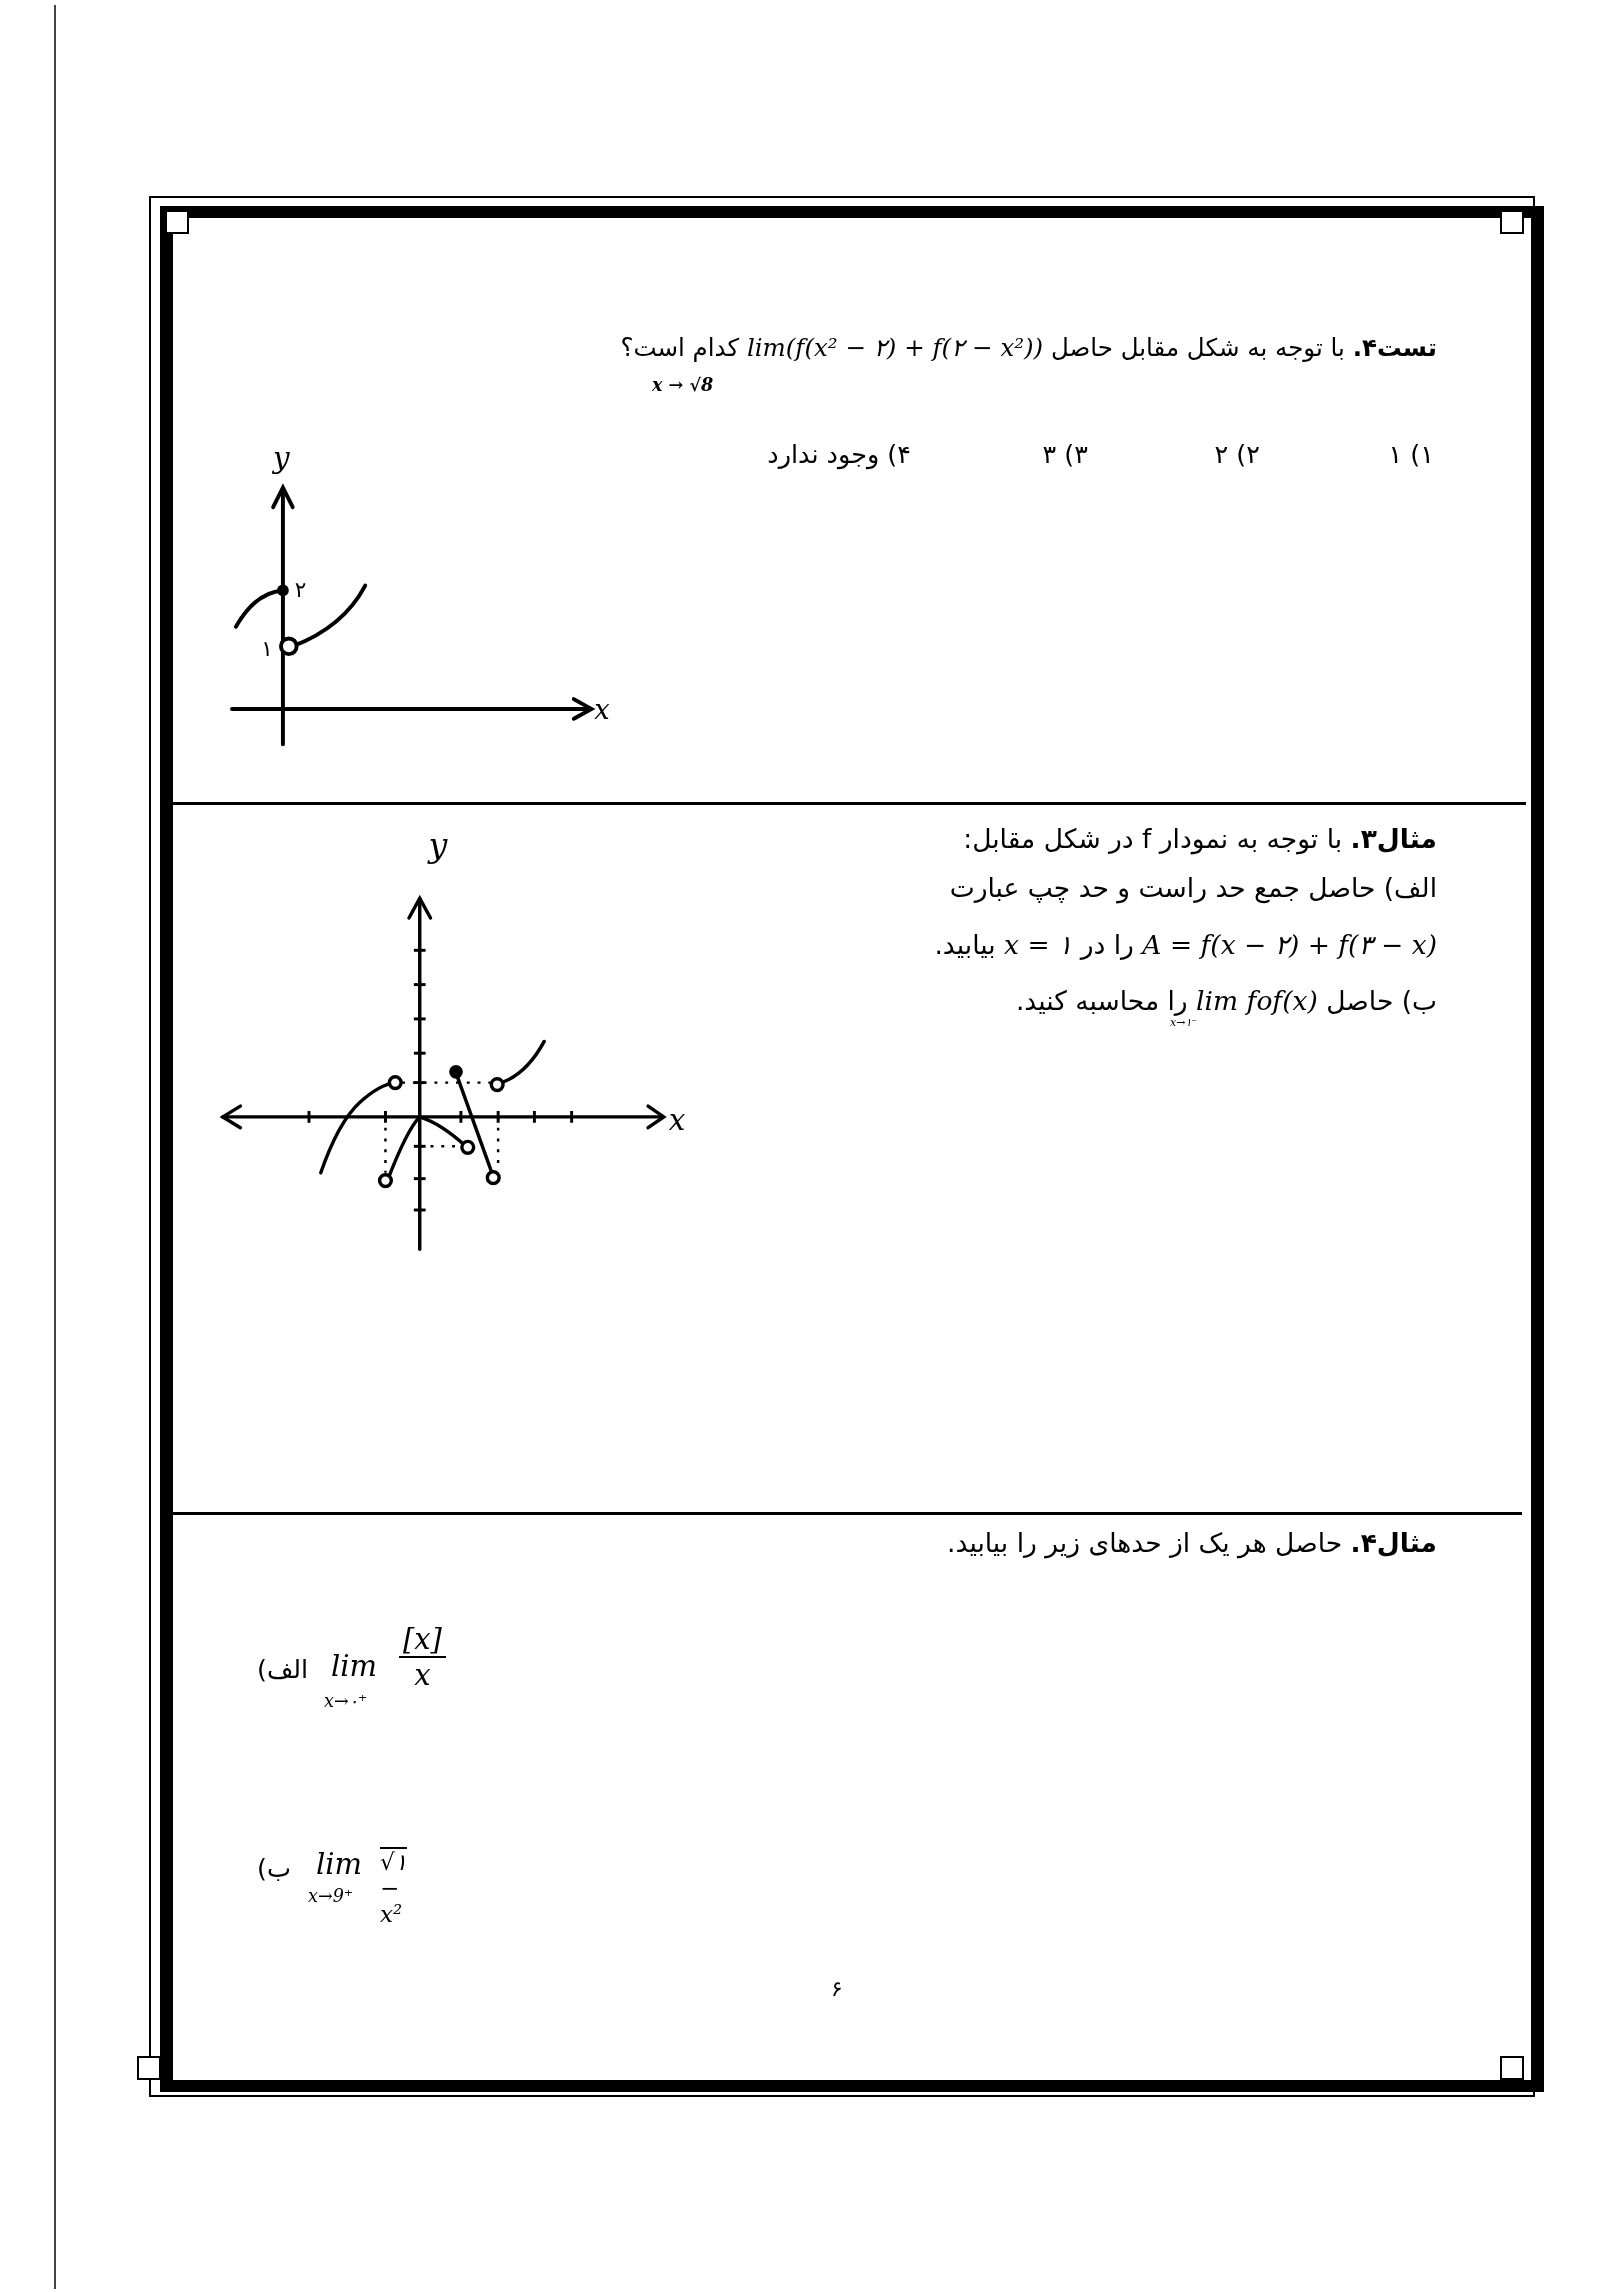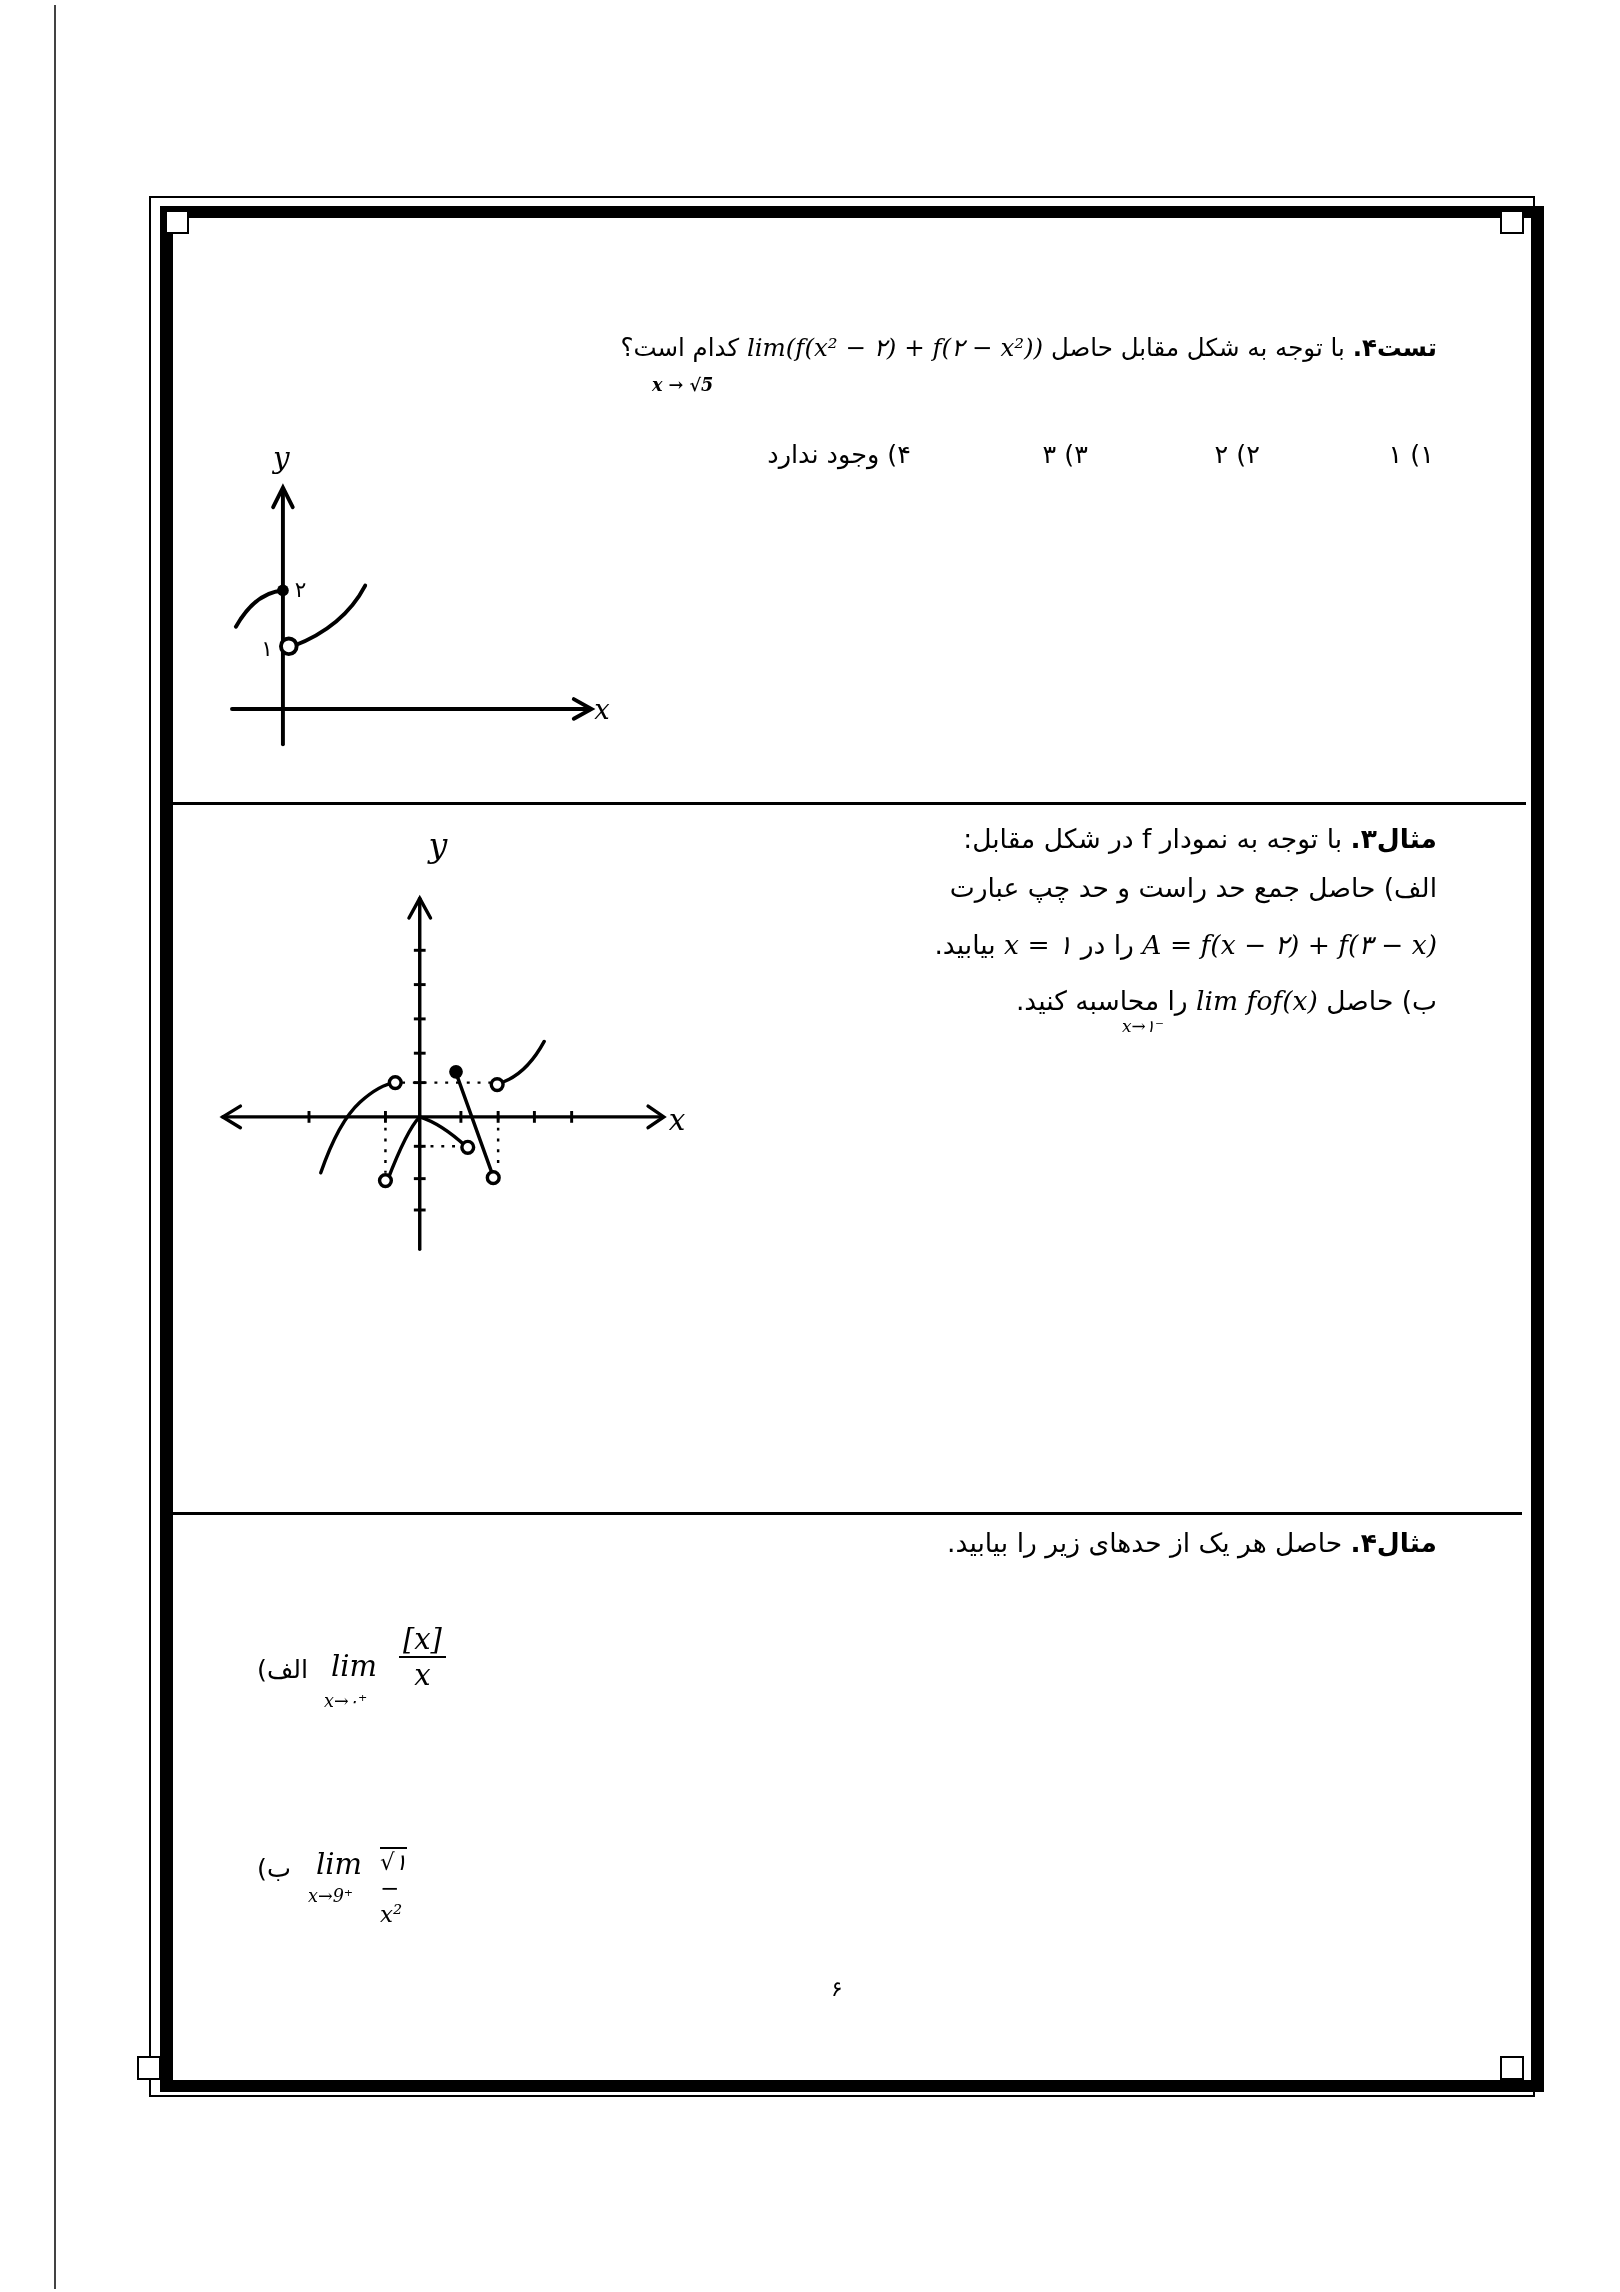--- a/index.html
+++ b/index.html
@@ -38,21 +38,21 @@
 <div class="divider" style="left:173px;top:802px;width:1353px;"></div>
 <div class="divider" style="left:160px;top:1512px;width:1362px;"></div>
 
 <section>
   <div class="rtl" style="right:183px;top:333px;">
     <span class="bold">تست۴.</span>
     <span>با توجه به شکل مقابل حاصل</span>
     <span class="math">lim(f(x² − ۲) + f(۲ − x²))</span>
     <span>کدام است؟</span>
   </div>
-  <div class="sub" style="left:652px;top:374px;font-weight:bold;">x → √5</div>
+  <div class="sub" style="left:652px;top:374px;font-weight:bold;">x → √8</div>
 
   <div>
     <div class="choice" style="right:186px;top:439px;">
       <span>۱)</span>
       <span>۱</span>
     </div>
     <div class="choice" style="right:360px;top:439px;">
       <span>۲)</span>
       <span>۲</span>
     </div>
@@ -94,21 +94,21 @@
     <span class="math">A = f(x − ۲) + f(۳ − x)</span>
     <span>را در</span>
     <span class="math">x = ۱</span>
     <span>بیابید.</span>
   </div>
   <div class="rtl" style="right:183px;top:985px;font-size:26.5px;">
     <span>ب) حاصل</span>
     <span class="math">lim fof(x)</span>
     <span>را محاسبه کنید.</span>
   </div>
-  <div class="sub" style="left:1122px;top:1016px;font-size:17px;">x→۱⁻</div>
+  <div class="sub" style="left:1170px;top:1016px;font-size:11px;">x→۱⁻</div>
 
   <svg style="position:absolute;left:211px;top:818px;" width="490" height="441" viewBox="0 0 500 450">
     <g stroke="#000" stroke-width="3.5" fill="none" stroke-linecap="round">
       <line x1="12" y1="305" x2="460" y2="305"></line>
       <polyline points="30,294 12,305 30,316"></polyline>
       <polyline points="446,294 462,305 446,316"></polyline>
       <line x1="213" y1="440" x2="213" y2="82"></line>
       <polyline points="202,102 213,82 224,102"></polyline>
       <path d="M112,362 Q130,310 152,290 Q172,272 188,270"></path>
       <path d="M180,370 Q200,318 213,305"></path>

